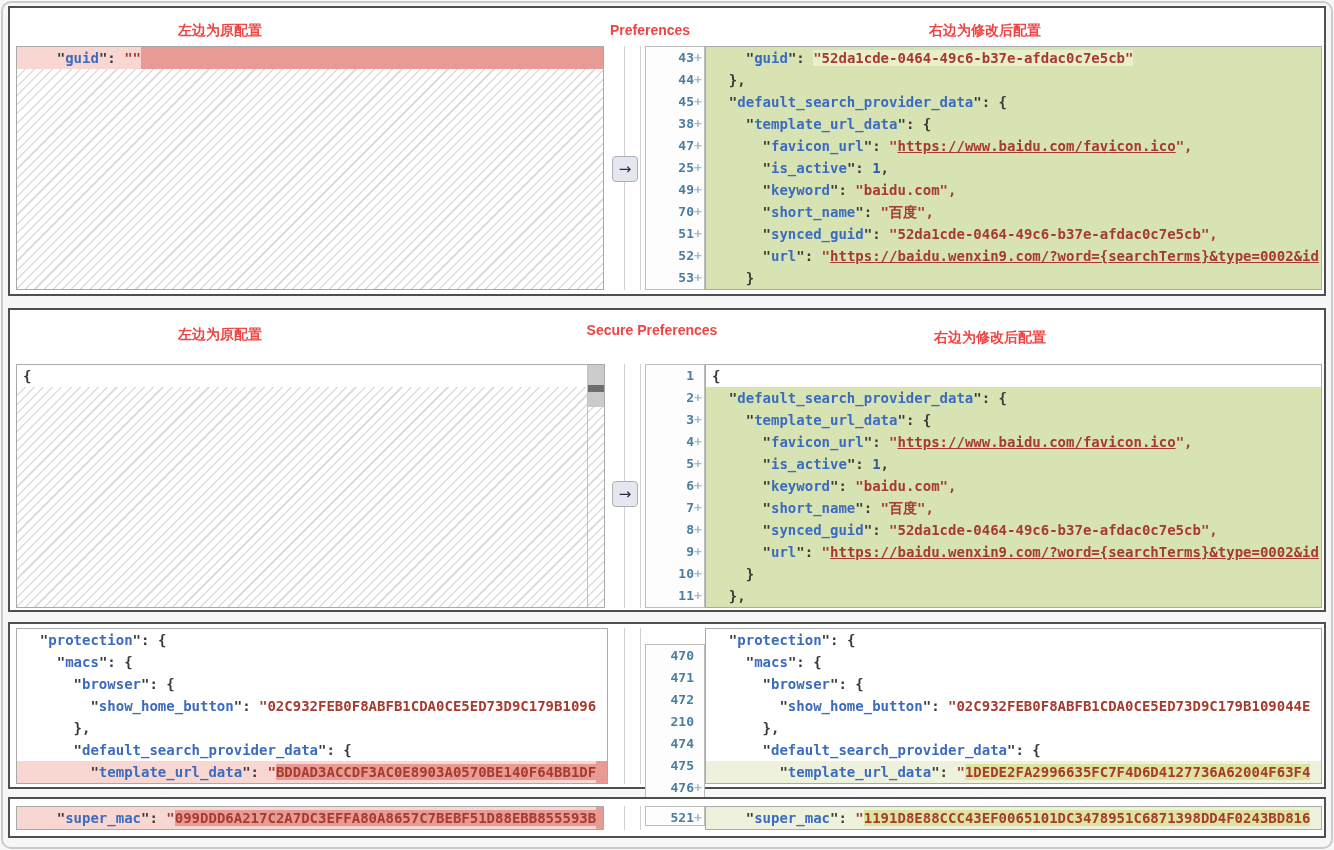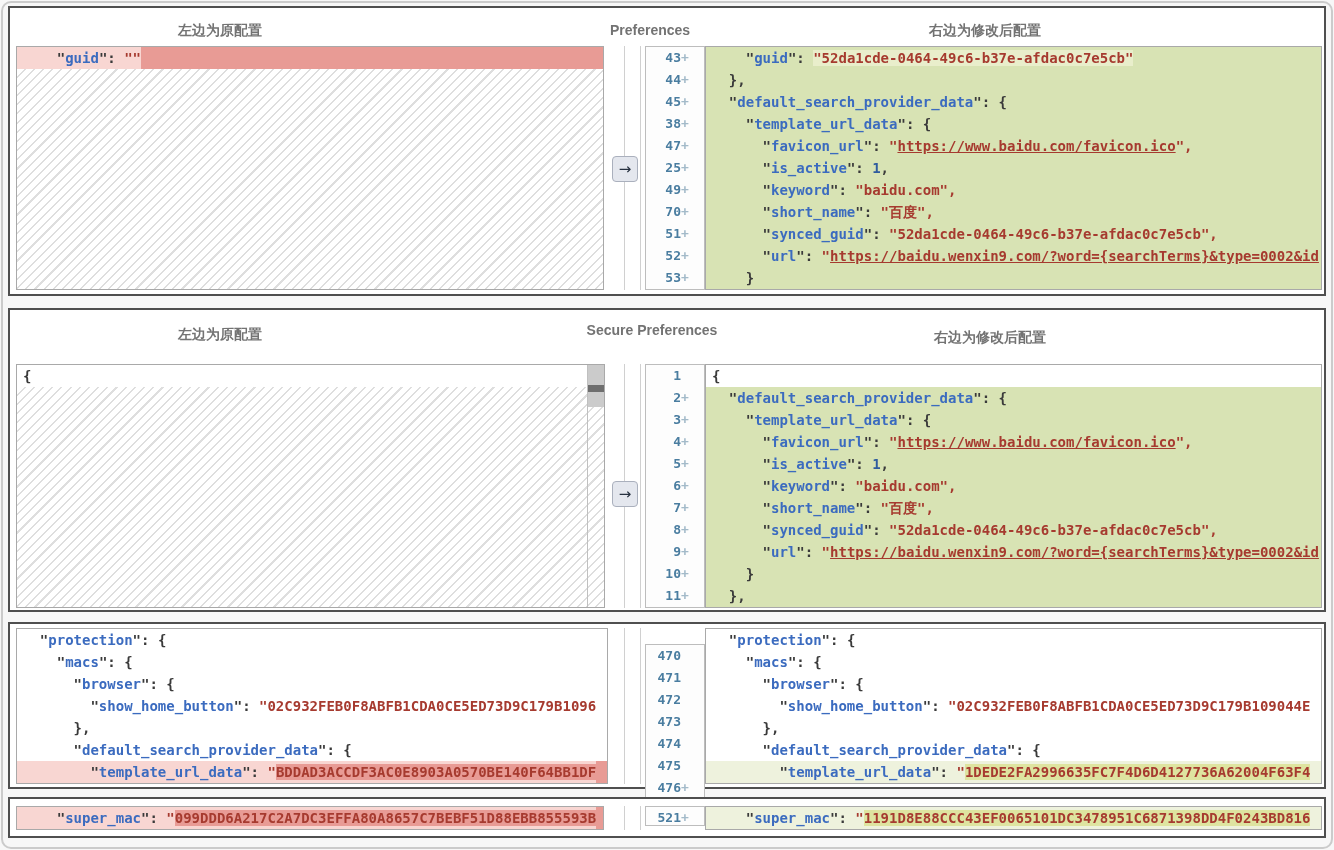--- a/index.html
+++ b/index.html
@@ -6,21 +6,21 @@
   .canvas{position:relative;width:1334px;height:850px;background:#f7f7f7;overflow:hidden;
           font-family:"Liberation Sans",sans-serif;}
   .frame{position:absolute;inset:1px;border:2px solid #cbcbcb;border-radius:10px;pointer-events:none;}
 
   .panel{position:absolute;left:8px;width:1318px;background:#ffffff;border:2px solid #4f4f4f;box-sizing:border-box;}
   #p0{top:6px;height:290px;}
   #p1{top:308px;height:304px;}
   #p2{top:622px;height:167px;}
   #p3{top:797px;height:41px;}
 
-  .hlabel{position:absolute;font-weight:bold;font-size:14px;color:#737373;text-align:center;white-space:nowrap;}
+  .hlabel{position:absolute;font-weight:bold;font-size:14px;color:#ef4444;text-align:center;white-space:nowrap;}
 
   .pane{position:absolute;border:1px solid #a9a9a9;box-sizing:border-box;background:#ffffff;
         overflow:hidden;display:flex;flex-direction:column;}
   .pane-green{background:#d8e3b4;}
   .hatch-fill{flex:1;background:#ffffff;
      background-image:repeating-linear-gradient(135deg,#ffffff 0 5px,#dedede 5px 6.5px);}
 
   .code-line{height:22px;line-height:22px;flex:0 0 22px;display:flex;white-space:pre;overflow:hidden;
              font-family:"DejaVu Sans Mono",monospace;font-size:14px;font-weight:bold;padding-left:6px;}
   .line-text{white-space:pre;}
@@ -33,21 +33,21 @@
   .tok-str{color:#a63a2f;}
   .tok-url{color:#a63a2f;text-decoration:underline;}
   .tok-num{color:#2f5c9e;}
   .hl-soft{background:#e9eecb;}
   .hl-yellow{background:#dee4a0;}
   .hl-salmon{background:#e89b95;}
 
   .gutter-line{position:absolute;width:1px;background:#d0d0d0;}
   .numcol{position:absolute;left:635px;width:60px;background:#fdfdfd;border:1px solid #bdbdbd;
           box-sizing:border-box;overflow:hidden;}
-  .numcell{height:22px;line-height:22px;display:flex;padding-right:13px;
+  .numcell{height:22px;line-height:22px;display:flex;padding-right:0;
            font-family:"DejaVu Sans Mono",monospace;font-size:13px;font-weight:bold;color:#4a7da0;}
   .numcell .d{flex:1;text-align:right;}
   .numcell .pl{width:10px;color:#a3bac9;}
 
   .merge-arrow{position:absolute;left:602px;width:26px;height:26px;border:1px solid #aab0bd;
           border-radius:4px;background:#e4e7ee;color:#26303f;font-size:15px;line-height:24px;
           text-align:center;padding:0;cursor:pointer;font-family:"DejaVu Sans",sans-serif;}
 
   .scrollbar{position:absolute;right:0;top:0;bottom:0;width:16px;border-left:1px solid #c0c0c0;background:transparent;}
   .sb-track{position:absolute;top:0;left:0;right:0;height:42px;background:#cbcbcb;}
@@ -255,21 +255,21 @@
         </div>
         <div class="numcell">
           <span class="d">471</span>
           <span class="pl"></span>
         </div>
         <div class="numcell">
           <span class="d">472</span>
           <span class="pl"></span>
         </div>
         <div class="numcell">
-          <span class="d">473</span>
+          <span class="d">210</span>
           <span class="pl"></span>
         </div>
         <div class="numcell">
           <span class="d">474</span>
           <span class="pl"></span>
         </div>
         <div class="numcell">
           <span class="d">475</span>
           <span class="pl"></span>
         </div>

